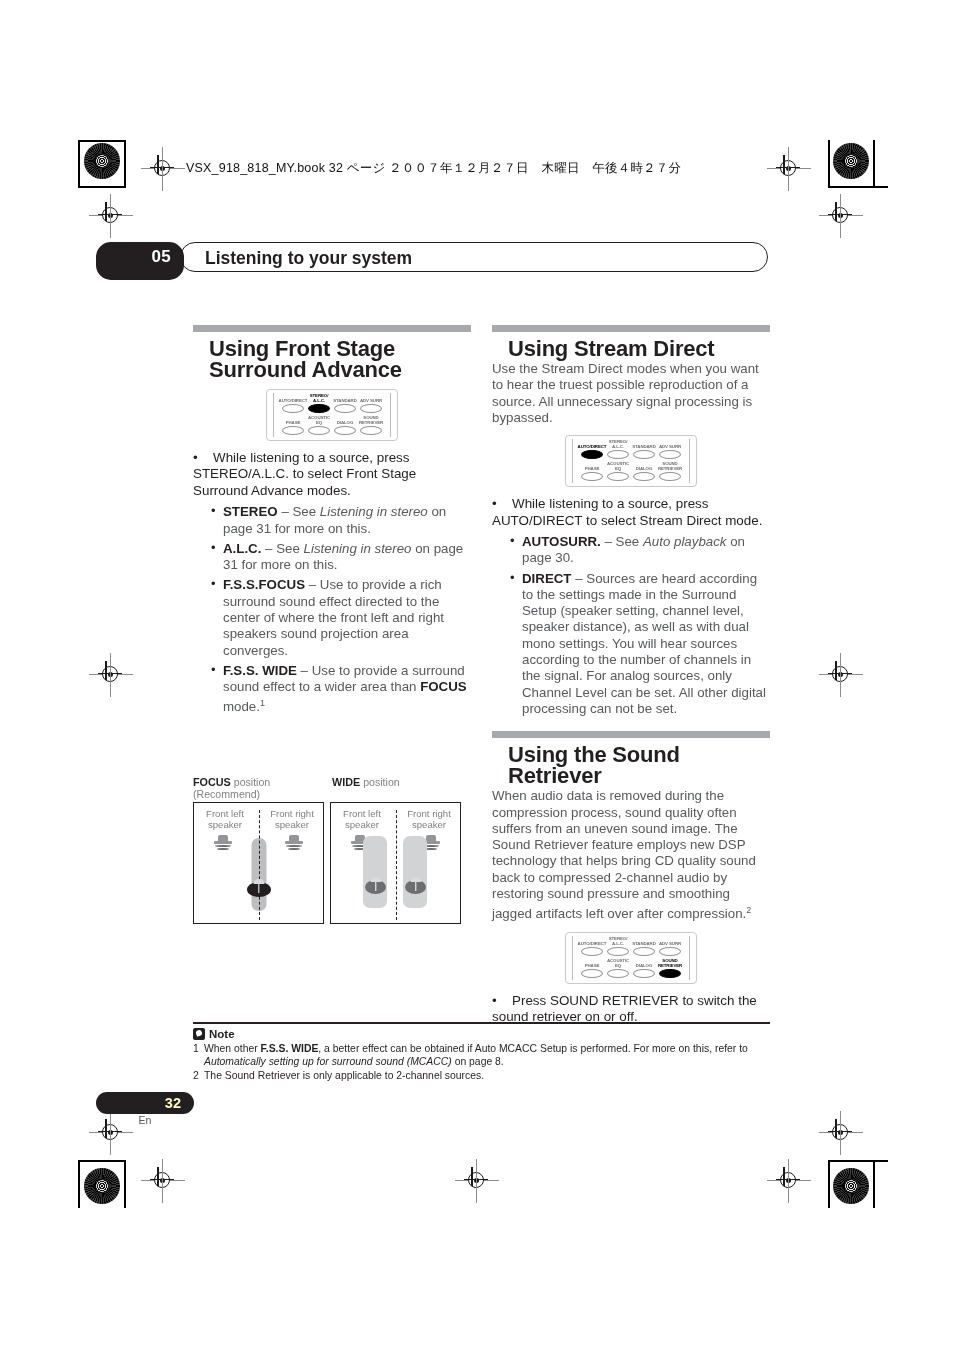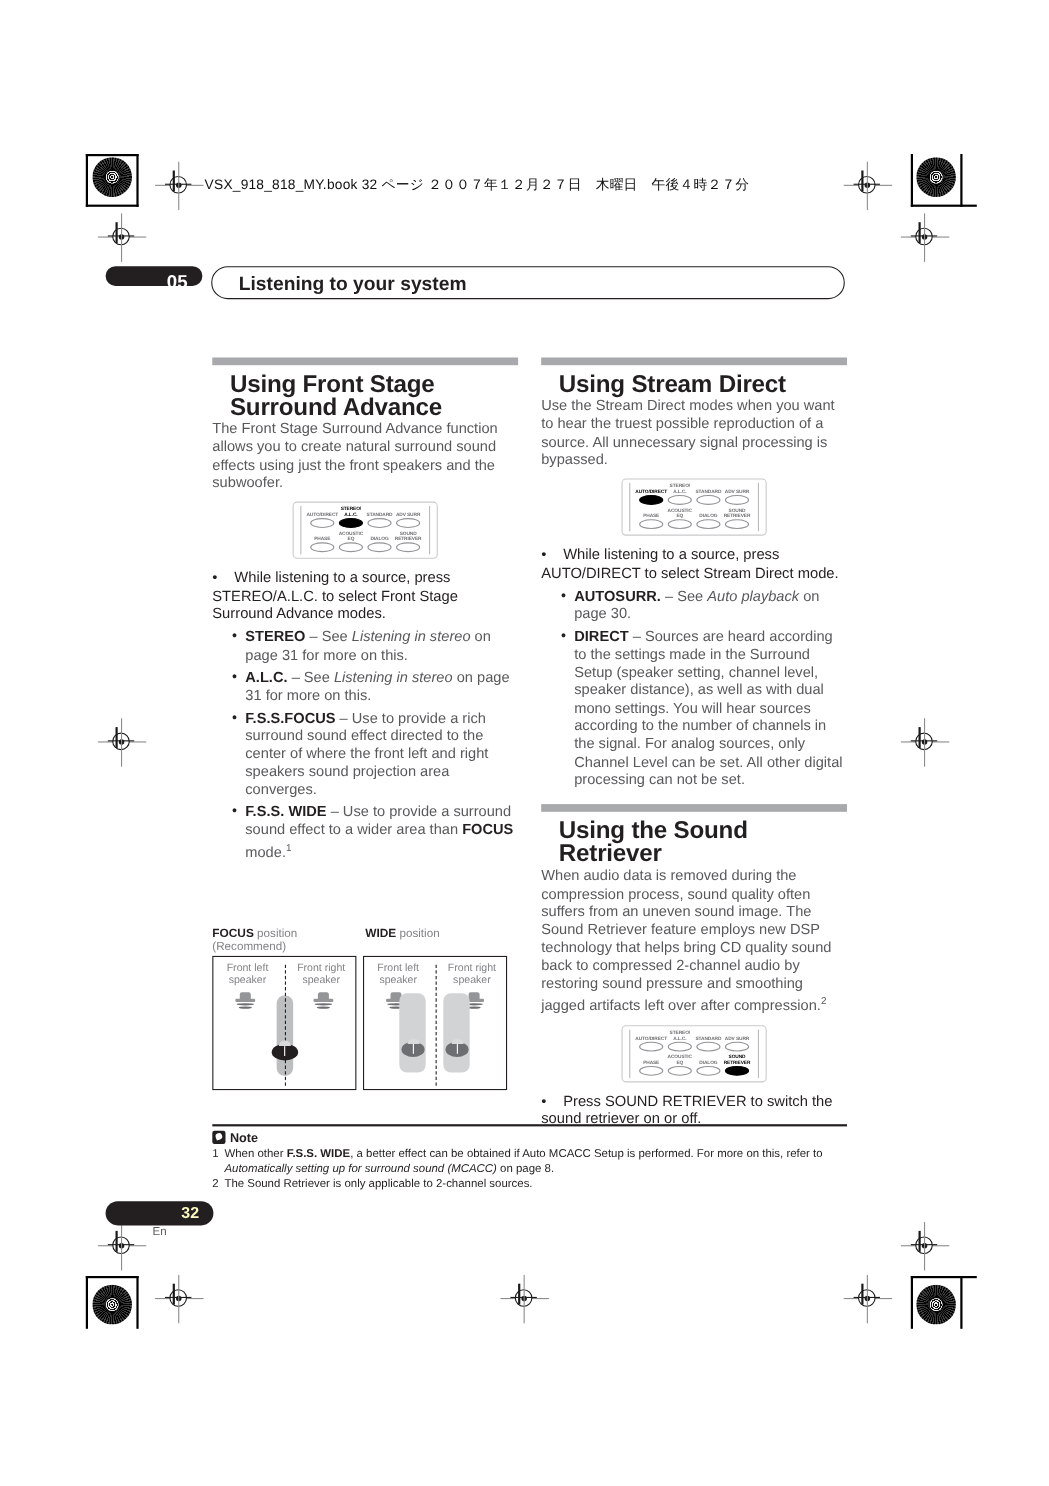--- a/index.html
+++ b/index.html
@@ -24,23 +24,23 @@
   .rosette::after{content:"";position:absolute;left:12px;top:12px;width:12px;height:12px;border-radius:50%;
       background:repeating-radial-gradient(circle,#111 0 1px,#eee 1px 2px);}
 
   .cropline{position:absolute;background:#000;}
 
   
   .runhead{position:absolute;left:186px;top:160px;font-size:12.5px;color:#111;white-space:nowrap;letter-spacing:.2px;}
 
   
   .chapbar{position:absolute;left:96px;top:242px;width:672px;height:30px;}
-  .chapnum{position:absolute;left:0;top:0;width:88px;height:18px;background:#231f20;border-radius:15px;}
+  .chapnum{position:absolute;left:0;top:0;width:88px;height:38px;background:#231f20;border-radius:15px;}
   .chapnum span{position:absolute;right:13px;top:5px;color:#fff;font-size:17px;font-weight:bold;letter-spacing:.3px;}
-  .chaptitle{position:absolute;left:96px;top:0;right:0;height:30px;border:1.6px solid #231f20;border-radius:15px;box-sizing:border-box;}
+  .chaptitle{position:absolute;left:84px;top:0;right:0;height:30px;border:1.6px solid #231f20;border-radius:15px;box-sizing:border-box;}
   .chaptitle span{position:absolute;left:24px;top:5px;font-size:17.5px;font-weight:bold;color:#231f20;}
 
   
   .col{position:absolute;top:325px;width:278px;}
   .col-l{left:193px;}
   .col-r{left:492px;}
 
   .secrule{height:7px;background:#a7a9ac;margin-bottom:6px;}
   h2.sec{font-size:22px;font-weight:bold;line-height:21px;margin:0 0 2px 16px;letter-spacing:-.2px;color:#231f20;}
   p.body{font-size:13.3px;line-height:16.3px;margin:0;color:#58595b;}
@@ -192,21 +192,20 @@
   </div>
   <div class="chaptitle">
     <span>Listening to your system</span>
   </div>
 </div>
 
 <div class="col col-l">
 
   <div class="secrule"></div>
   <h2 class="sec">Using Front Stage Surround Advance</h2>
-  <p class="body">The Front Stage Surround Advance function allows you to create natural surround sound effects using just the front speakers and the subwoofer.</p>
 
   <div class="remote">
     <div class="rrow">
       <div class="rkey">
         <div class="klabel">AUTO/DIRECT</div>
         <div class="kbtn"></div>
       </div>
       <div class="rkey">
         <div class="klabel on">STEREO/ A.L.C.</div>
         <div class="kbtn on"></div>

